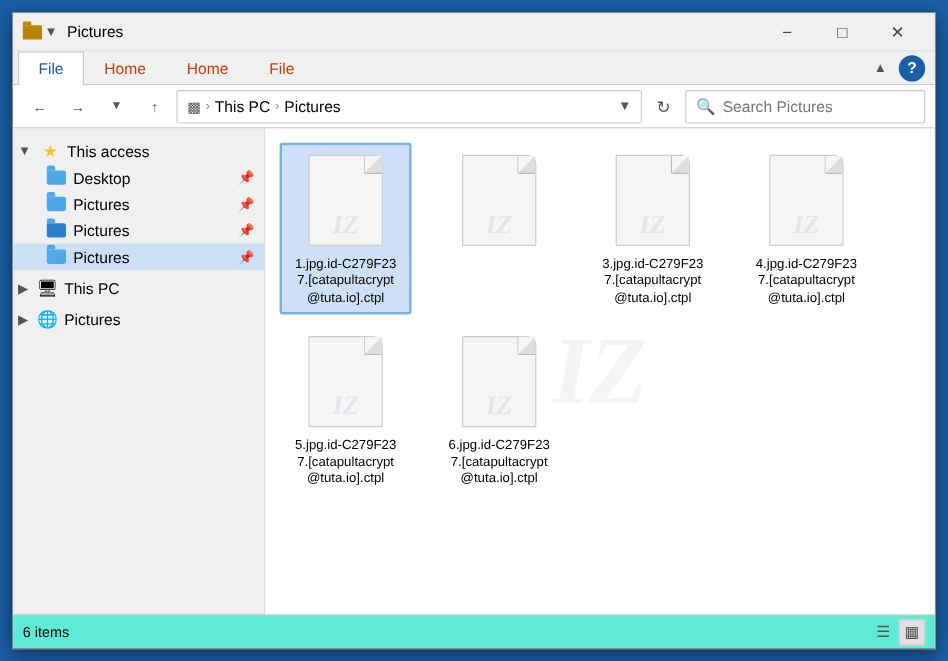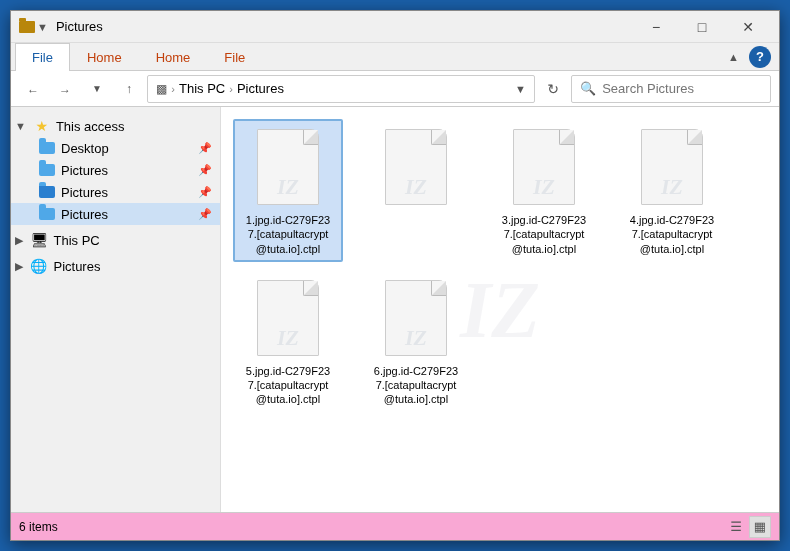--- a/index.html
+++ b/index.html
@@ -281,21 +281,21 @@
       margin-top: 4px;
       word-break: break-all;
       line-height: 1.3;
       max-height: 52px;
       overflow: hidden;
     }
 
     
     .status-bar {
       height: 28px;
-      background: #f9a8d4;
+      background: #5eead4;
       border-top: 1px solid #ccc;
       display: flex;
       align-items: center;
       padding: 0 8px;
       font-size: 12px;
       color: #000;
       flex-shrink: 0;
     }
     .status-bar-right {
       margin-left: auto;

